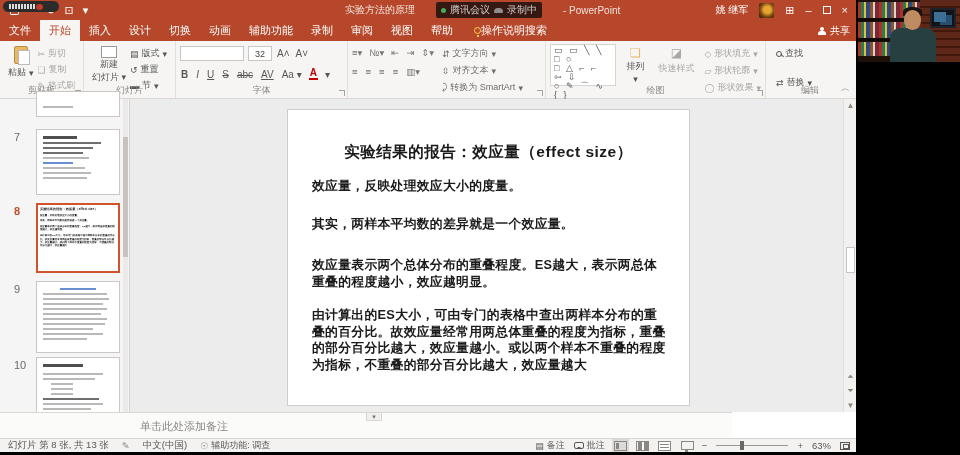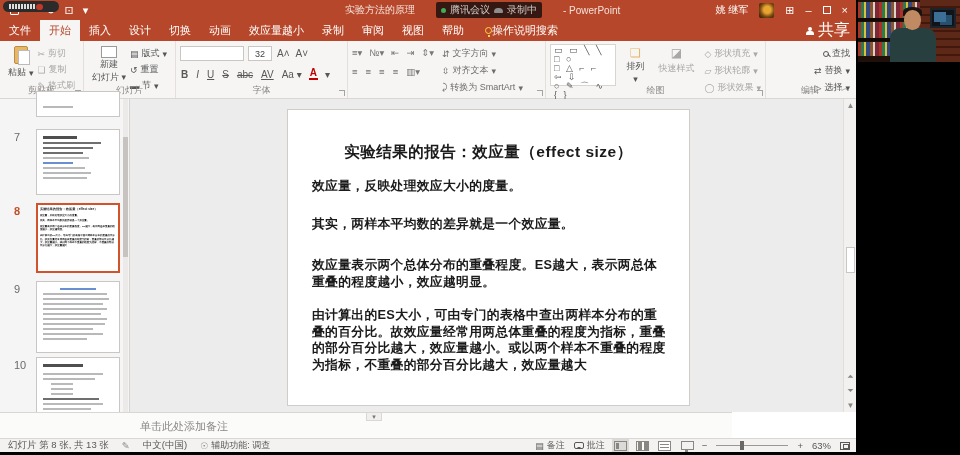--- a/index.html
+++ b/index.html
@@ -34,21 +34,21 @@
   .pill .r { width:7px; height:6px; background:#c0392b; border-radius:3px; }
 
   
   .tabsrow { position:absolute; left:0; top:20px; width:100%; height:21px; background:#b7472a;
     display:flex; align-items:stretch; color:#fff; font-size:11px; }
   .tab { display:flex; align-items:center; padding:0 9px; cursor:default; white-space:nowrap; }
   .tab.active { background:#f6f5f4; color:#b7472a; }
   .tellme { display:flex; align-items:center; padding-left:12px; }
   .bulb { width:7px; height:7px; border:1px solid #ffd34d; border-radius:50%; position:relative; }
   .bulb::after { content:''; position:absolute; left:2px; top:7px; width:2px; height:2px; background:#ffd34d; }
-  .share { position:absolute; right:6px; top:0; height:21px; display:flex; align-items:center; gap:4px; font-size:16px; color:#fff; }
+  .share { position:absolute; right:6px; top:0; height:21px; display:flex; align-items:center; gap:4px; font-size:10px; color:#fff; }
   .person { width:8px; height:8px; position:relative; }
   .person::before { content:''; position:absolute; left:2px; top:0; width:4px; height:4px; border-radius:50%; background:#fff; }
   .person::after { content:''; position:absolute; left:0; top:4px; width:8px; height:4px; border-radius:3px 3px 0 0; background:#fff; }
 
   
   .ribbon { position:absolute; left:0; top:41px; width:100%; height:58px; background:#f6f5f4;
     display:flex; border-bottom:1px solid #d9d6d3; font-size:9.5px; color:#555; }
   .grp { position:relative; height:100%; border-right:1px solid #e2dfdc; padding:3px 4px 12px; }
   .grp-label { position:absolute; bottom:1px; left:0; right:0; text-align:center; font-size:9px; color:#8a8783; }
   .dlg { position:absolute; right:2px; bottom:2px; width:6px; height:6px; border-left:1px solid #a5a2a0; border-bottom:1px solid #a5a2a0; transform:rotate(180deg); }
@@ -173,21 +173,21 @@
       </div>
     </div>
 
     <div class="tabsrow">
       <span class="tab">文件</span>
       <span class="tab active">开始</span>
       <span class="tab">插入</span>
       <span class="tab">设计</span>
       <span class="tab">切换</span>
       <span class="tab">动画</span>
-      <span class="tab">效应量越小</span>
+      <span class="tab">辅助功能</span>
       <span class="tab">录制</span>
       <span class="tab">审阅</span>
       <span class="tab">视图</span>
       <span class="tab">帮助</span>
       <span class="tab tellme">
         <span class="bulb"></span>
         <span>操作说明搜索</span>
       </span>
       <span class="share">
         <span class="person"></span>
@@ -294,21 +294,21 @@
         <div class="col g-dis" style="gap:4px;">
           <span class="mini">◇ <span>形状填充</span> ▾</span>
           <span class="mini">▱ <span>形状轮廓</span> ▾</span>
           <span class="mini">◯ <span>形状效果</span> ▾</span>
         </div>
         <div class="grp-label">绘图</div>
         <span class="dlg"></span>
       </div>
 
       <div class="grp" style="width:88px; border-right:none;">
-        <div class="col" style="gap:4px; padding-left:6px;align-items:flex-end;">
+        <div class="col" style="gap:16px; padding-left:6px;">
           <span class="mini">
               <span class="mag"></span> 
               <span>查找</span>
             </span>
           <span class="mini">⇄ <span>替换</span> ▾</span>
           <span class="mini">▷ <span>选择</span> ▾</span>
         </div>
         <div class="grp-label">编辑</div>
       </div>
 

